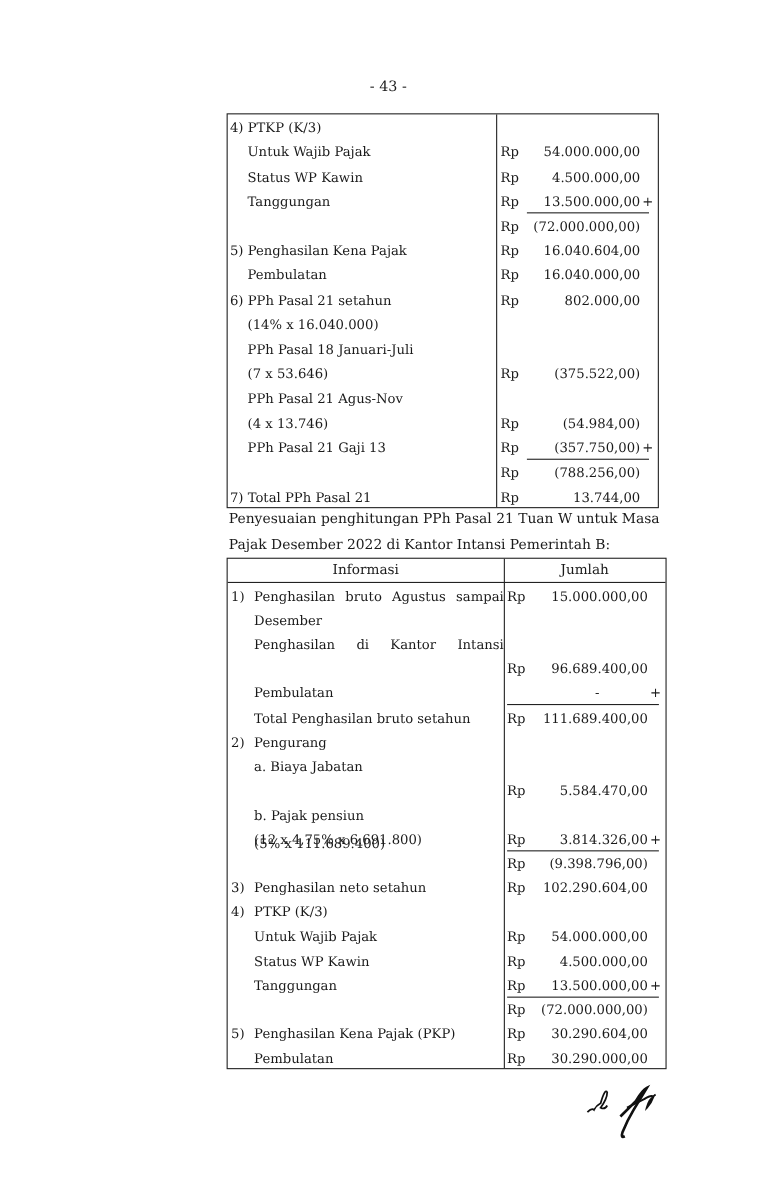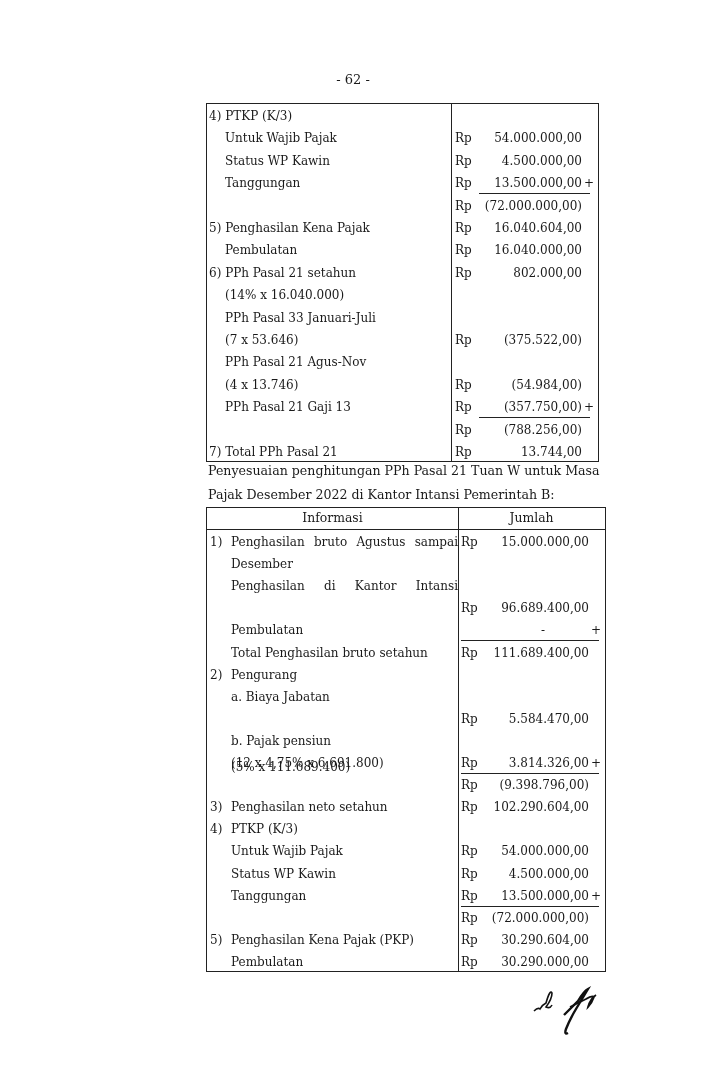--- a/index.html
+++ b/index.html
@@ -15,21 +15,21 @@
   .plus { position:absolute; }
   .uline { position:absolute; border-top:1.2px solid #222; }
   .para { position:absolute; left:208px; font-size:12.6px; white-space:nowrap; }
   .hdr { position:absolute; font-size:12.4px; text-align:center; }
   .hline { position:absolute; left:0; right:0; border-top:1.2px solid #222; }
   .sig { position:absolute; left:530px; top:985px; }
 </style>
 </head>
 <body>
 
-<div class="pagenum">- 62 -</div>
+<div class="pagenum">- 43 -</div>
 
 <div class="tbl" id="t1" style="left:206px; top:103px; width:393px; height:359px;">
   <div class="vline" style="left:244px;"></div>
 <div class="row" style="top: 1px;">
       <span class="lab" style="left: 2px;">4) PTKP (K/3)</span>
       <span class="rp" style="left: 248px;"></span>
       <span class="val" style="right: 16px;"></span>
     </div>
     <div class="row" style="top: 23.4px;">
       <span class="lab" style="left: 18px;">Untuk Wajib Pajak</span>
@@ -67,21 +67,21 @@
       <span class="lab" style="left: 2px;">6) PPh Pasal 21 setahun</span>
       <span class="rp" style="left: 248px;">Rp</span>
       <span class="val" style="right: 16px;">802.000,00</span>
     </div>
     <div class="row" style="top: 180.2px;">
       <span class="lab" style="left: 18px;">(14% x 16.040.000)</span>
       <span class="rp" style="left: 248px;"></span>
       <span class="val" style="right: 16px;"></span>
     </div>
     <div class="row" style="top: 202.6px;">
-      <span class="lab" style="left: 18px;">PPh Pasal 33 Januari-Juli</span>
+      <span class="lab" style="left: 18px;">PPh Pasal 18 Januari-Juli</span>
       <span class="rp" style="left: 248px;"></span>
       <span class="val" style="right: 16px;"></span>
     </div>
     <div class="row" style="top: 225px;">
       <span class="lab" style="left: 18px;">(7 x 53.646)</span>
       <span class="rp" style="left: 248px;">Rp</span>
       <span class="val" style="right: 16px;">(375.522,00)</span>
     </div>
     <div class="row" style="top: 247.4px;">
       <span class="lab" style="left: 18px;">PPh Pasal 21 Agus-Nov</span>

